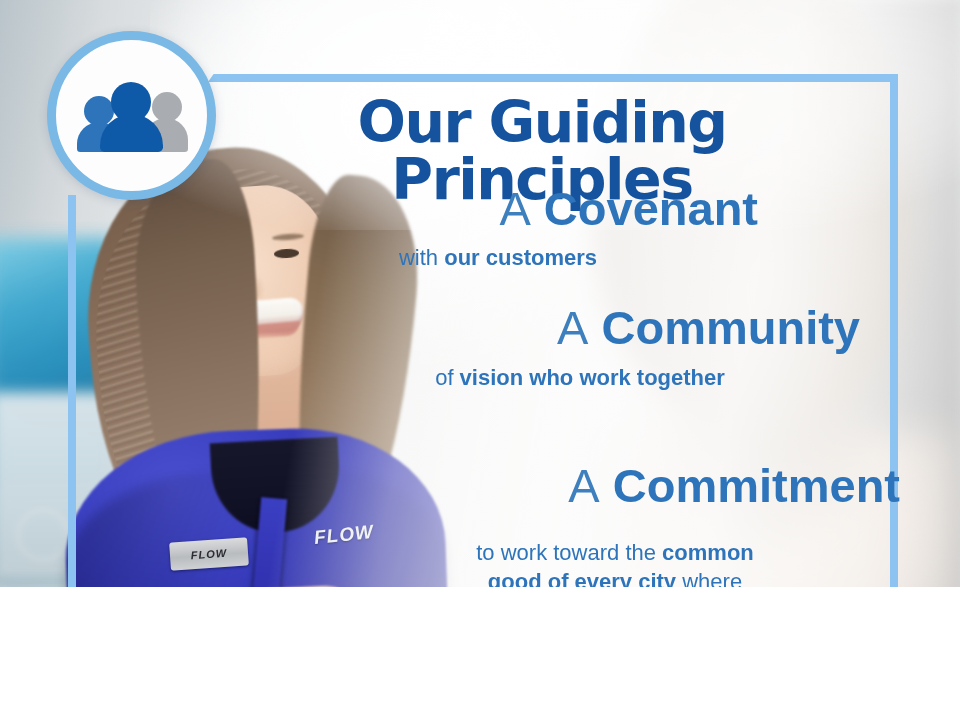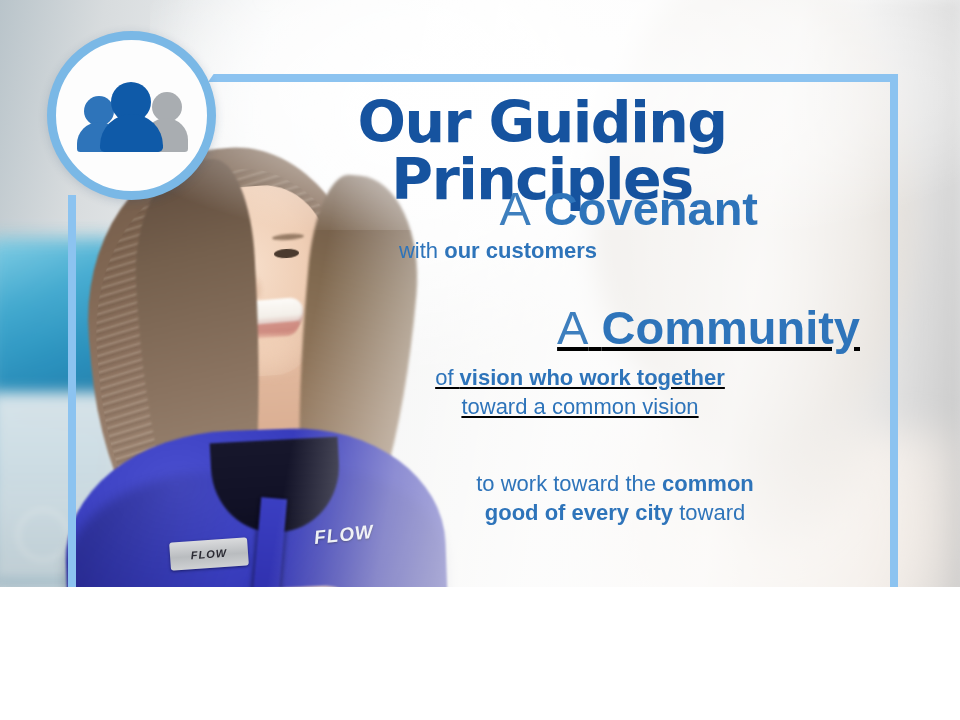--- a/index.html
+++ b/index.html
@@ -302,27 +302,27 @@
     text-align:right;
   }
   .hline .art{font-weight:400;color:#3e7fbe;}
   .sub{
     font:400 22px/1.32 "Liberation Sans",sans-serif;
     color:#2e74ba;
   }
   .sub b{font-weight:700;}
 
   .blk-covenant{left:238px;top:184px;width:520px;}
-  .blk-covenant .sub{margin-top:2px;}
-
-  .blk-community{left:300px;top:303px;width:560px;text-decoration:underline;}
+  .blk-covenant .sub{margin-top:9px;}
+
+  .blk-community{left:300px;top:303px;width:560px;}
   .blk-community .sub{margin-top:10px;}
 
   .blk-commitment{left:330px;top:461px;width:570px;}
-  .blk-commitment .sub{margin-top:8px;}
+  .blk-commitment .sub{margin-top:27px;}
 </style>
 </head>
 <body>
 
 <div id="stage">
 
   <div class="photo">
     <div class="bg-room"></div>
     <div class="bg-window"></div>
     <div class="bg-car"></div>
@@ -400,24 +400,27 @@
     </div>
   </div>
 
   <div class="block blk-community">
     <div class="hline">
       <span class="art">A</span>
       <span>Community</span>
     </div>
     <div class="sub">
       <span>of </span><b>vision who work together</b><br>
-      <span>toward a common vision</span>
     </div>
   </div>
 
   <div class="block blk-commitment">
+    <div class="hline">
+      <span class="art">A</span>
+      <span>Commitment</span>
+    </div>
     <div class="sub">
       <span>to work toward the </span><b>common</b><br>
-      <b>good of every city</b><span> toward</span><br>
+      <b>good of every city</b><span> where</span><br>
     </div>
   </div>
 
 </div>
 
 </body></html>

